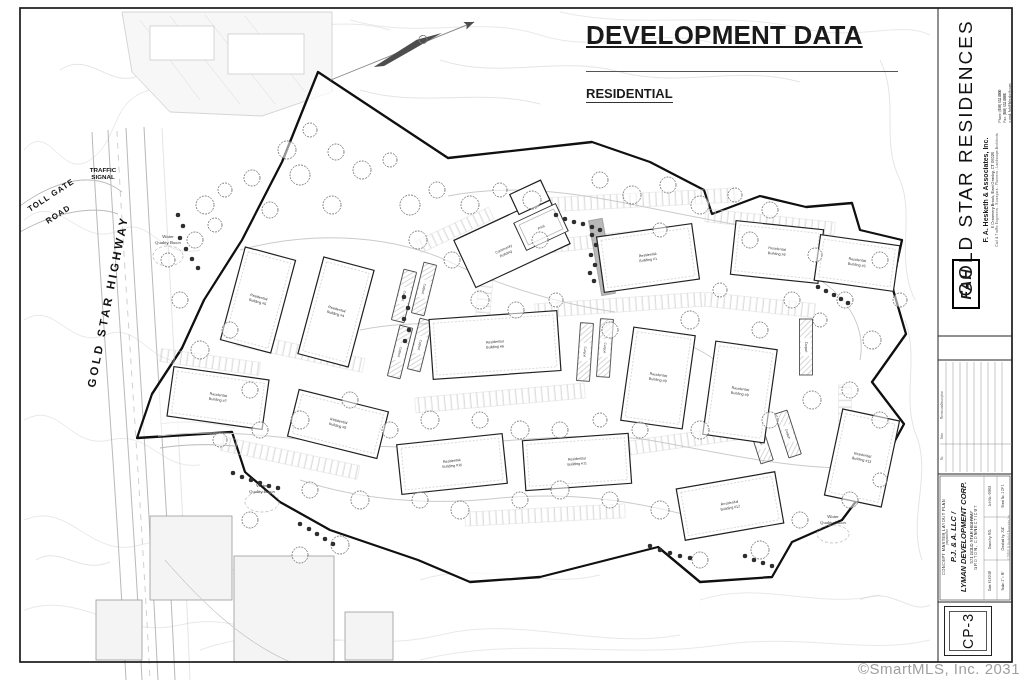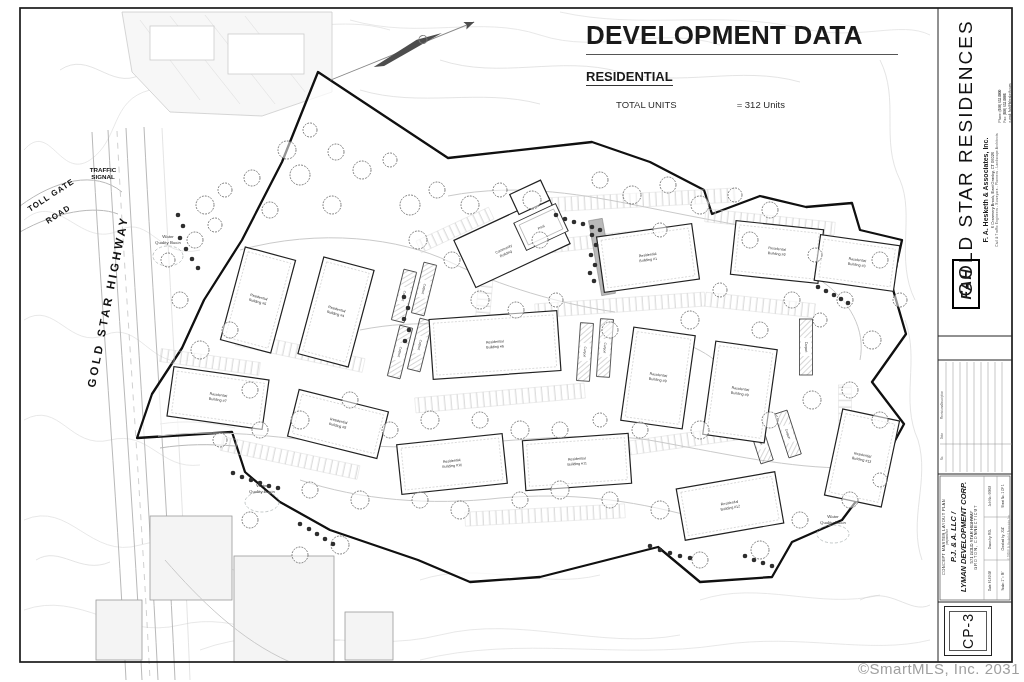--- a/index.html
+++ b/index.html
@@ -33,21 +33,21 @@
   .pool-in{fill:none;stroke:#8a8a8a;stroke-width:.5;}
   .tb-line{stroke:#222;stroke-width:1;}
   .tb-thin{stroke:#8f8f8f;stroke-width:.5;}
   .road-name{font-size:11.5px;font-weight:bold;letter-spacing:3px;fill:#111;}
   .toll-name{font-size:8px;font-weight:bold;letter-spacing:1px;fill:#111;}
   .sig-name{font-size:6.2px;font-weight:bold;fill:#111;text-anchor:middle;}
   .needle{fill:#4d4d4d;}
   
   .devdata{position:absolute;left:586px;top:20px;width:312px;}
   .dd-title{font-size:26px;font-weight:bold;letter-spacing:.2px;white-space:nowrap;
-            border-bottom:1.5px solid #555;padding-bottom:3px;}
+            border-bottom:1.5px solid #555;padding-bottom:20px;text-decoration:underline;}
   .dd-sec{display:inline-block;font-size:13px;font-weight:bold;margin-top:14px;
           border-bottom:1.5px solid #333;padding-bottom:1px;}
   .dd-row{margin-top:13px;font-size:9.5px;color:#2b2b2b;}
   .dd-row .lab{display:inline-block;width:118px;margin-left:30px;}
   
   .rot{position:absolute;transform:translate(-50%,-50%) rotate(-90deg);white-space:nowrap;}
   .tb-proj-title{font-size:19px;letter-spacing:2px;color:#111;}
   .fah-box{width:46px;height:24px;border:2.5px solid #000;display:flex;align-items:center;justify-content:center;}
   .fah-box span{font-size:14px;font-weight:bold;font-style:italic;letter-spacing:1px;}
   .firm-name{font-size:7px;font-weight:bold;}
@@ -576,24 +576,20 @@
       <line class="tb-thin" x1="997" y1="476" x2="997" y2="600"></line>
       <line class="tb-thin" x1="984" y1="517" x2="1010" y2="517"></line>
       <line class="tb-thin" x1="984" y1="560" x2="1010" y2="560"></line>
     </g>
   </g>
 </svg>
 
 <div class="devdata">
   <div class="dd-title">DEVELOPMENT DATA</div>
   <div class="dd-sec">RESIDENTIAL</div>
-  <div class="dd-row">
-    <span class="lab">TOTAL UNITS</span>
-    <span>= 312 Units</span>
-  </div>
 </div>
 
 <div class="rot tb-proj-title" style="left:966px;top:158px;">GOLD STAR RESIDENCES</div>
 
 <div class="rot" style="left:966px;top:284px;">
   <div class="fah-box">
         <span>FAH</span>
       </div>
 </div>
 <div class="rot firm-name" style="left:985px;top:190px;">F. A. Hesketh &amp; Associates, Inc.</div>

